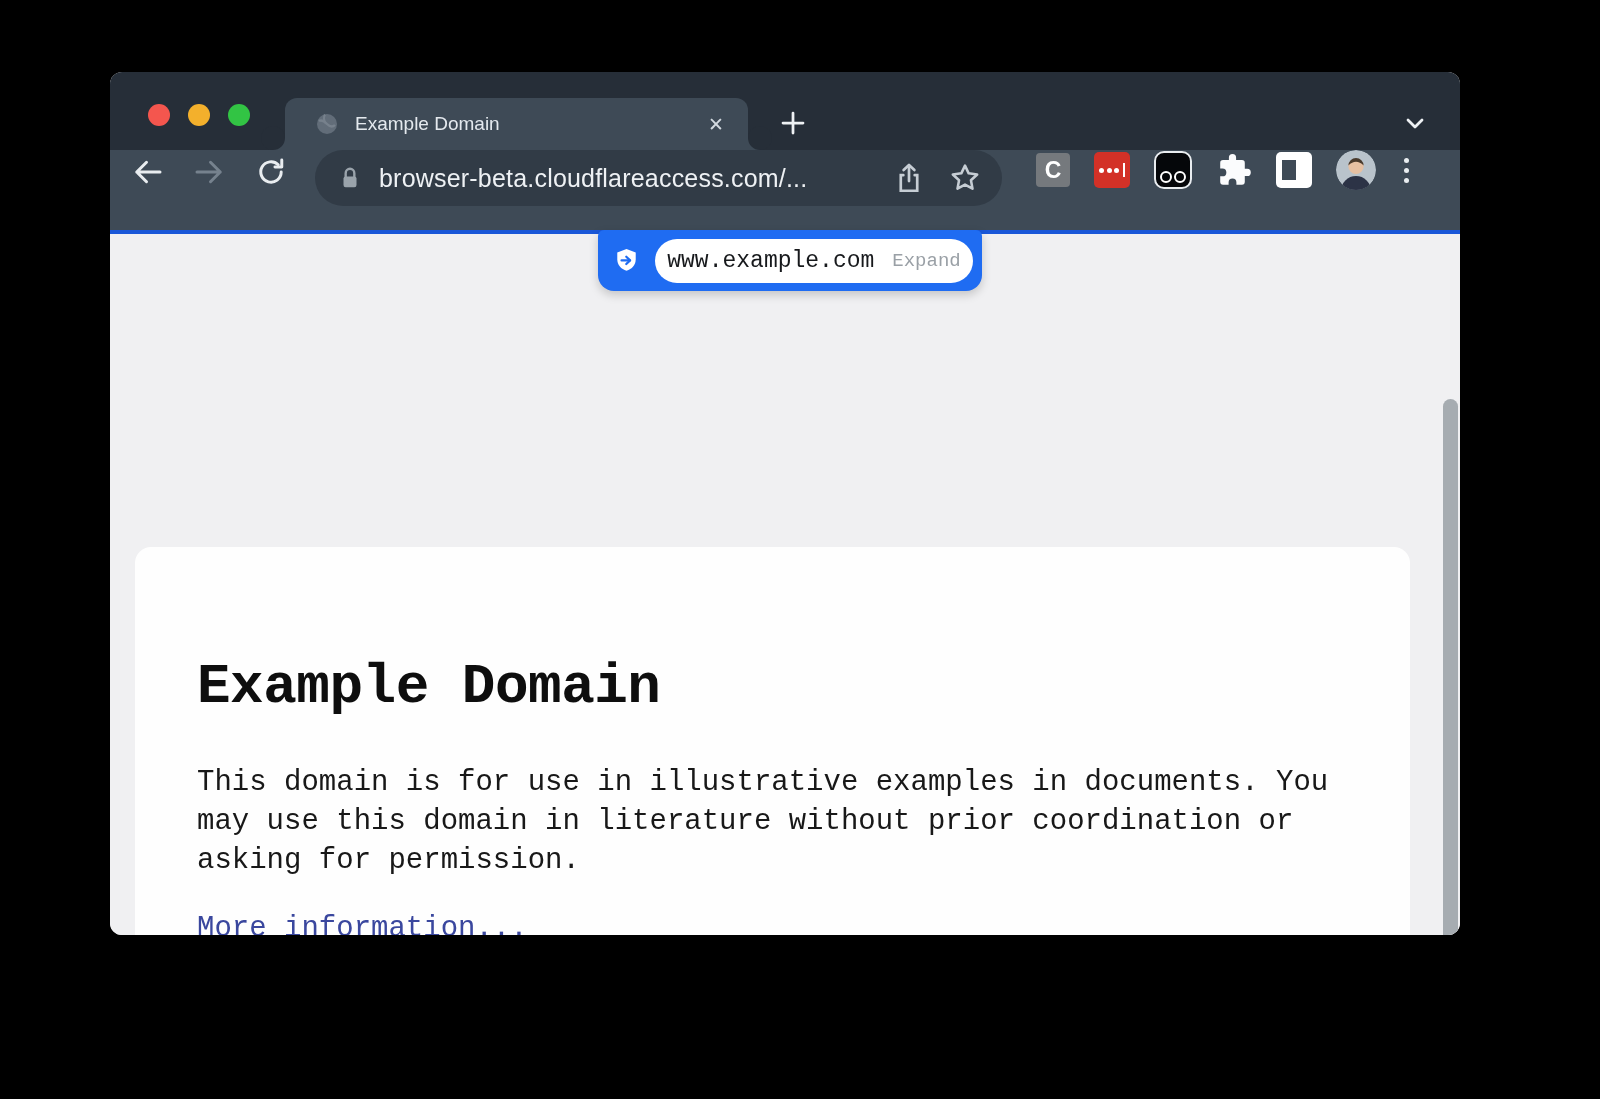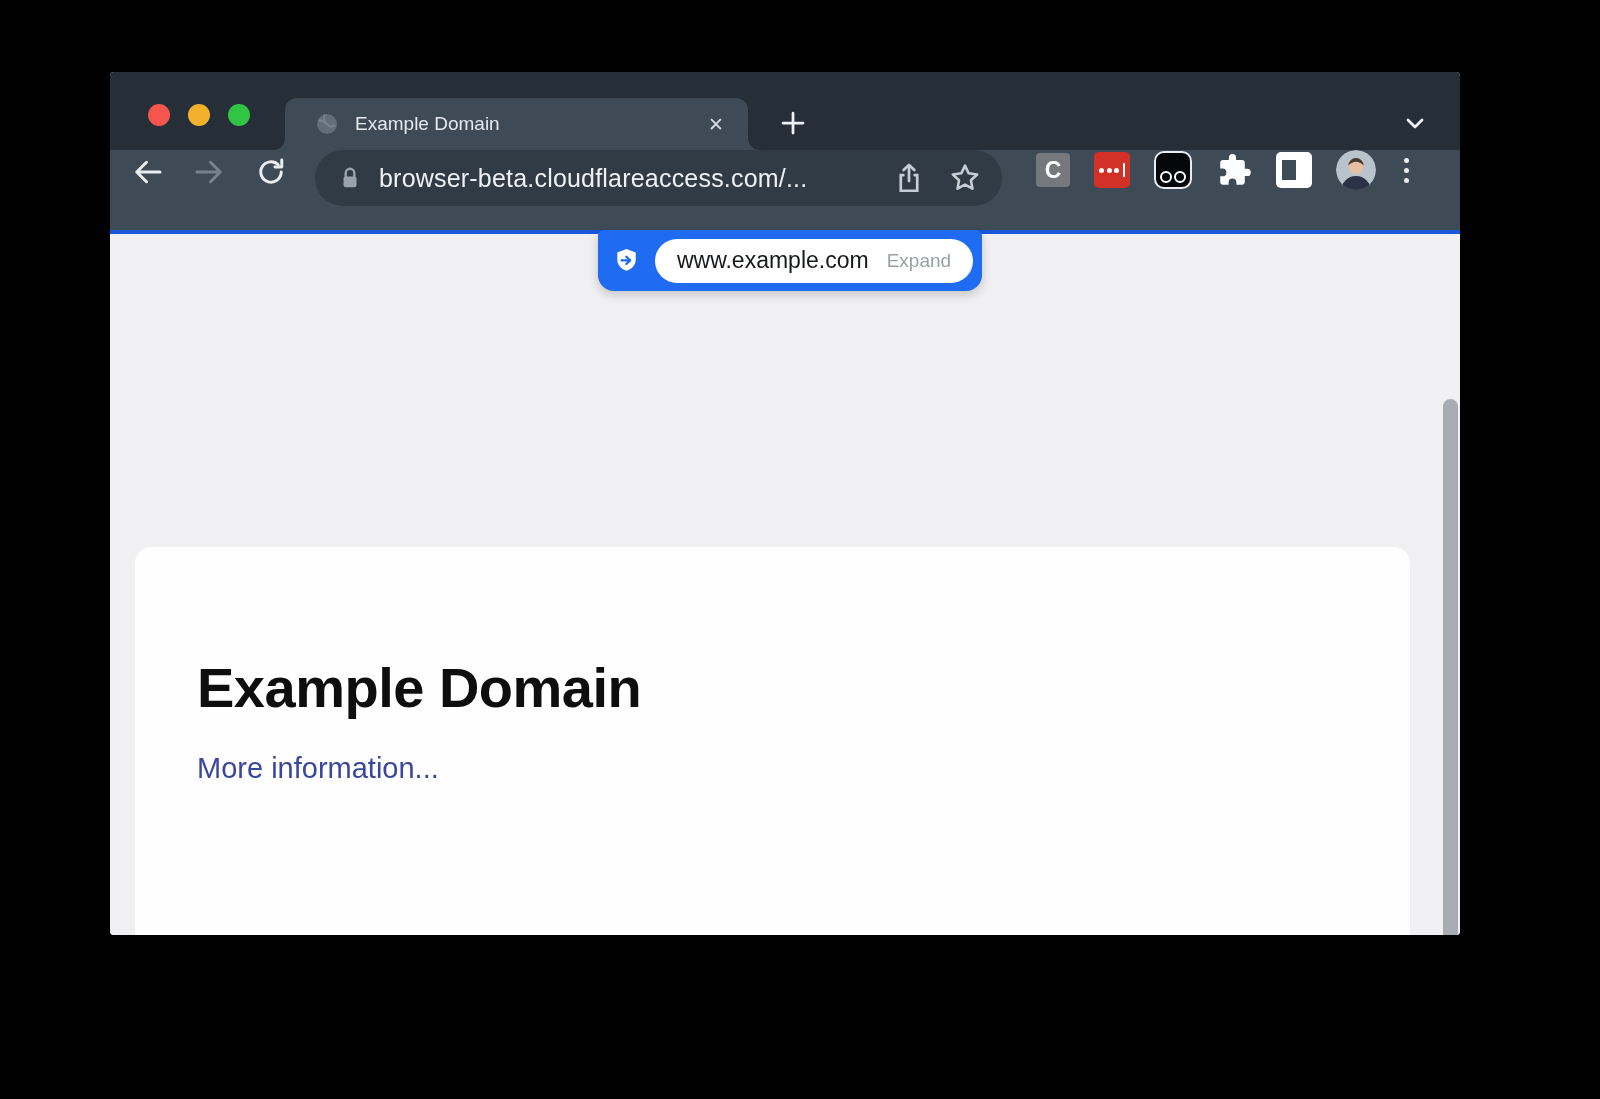--- a/index.html
+++ b/index.html
@@ -1,20 +1,20 @@
 <!DOCTYPE html>
 <html><head>
 <meta charset="utf-8">
 <style>
   * { margin:0; padding:0; box-sizing:border-box; }
   html,body { width:1600px; height:1099px; background:#000; overflow:hidden;
     font-family:"Liberation Sans", sans-serif; }
 
   .window { position:absolute; left:110px; top:72px; width:1350px; height:863px;
-    border-radius:4px; overflow:hidden; background:#f0f0f2; }
+    border-radius:12px; overflow:hidden; background:#f0f0f2; }
 
   
   .tabstrip { position:absolute; left:0; top:0; width:100%; height:78px; background:#262e38; }
   .traffic { position:absolute; top:32px; left:38px; display:flex; gap:18px; }
   .traffic span { width:22px; height:22px; border-radius:50%; display:block; }
   .tl-red { background:#f4564e; } .tl-yellow { background:#f3b02c; } .tl-green { background:#32c444; }
 
   .tab { position:absolute; left:175px; top:26px; width:463px; height:52px;
     background:#3e4a56; border-radius:12px 12px 0 0; display:flex; align-items:center;
     padding:0 18px 0 30px; }
@@ -57,21 +57,21 @@
   .badge-panel { width:36px; height:36px; background:#fff; border-radius:5px; position:relative; }
   .badge-panel i { position:absolute; left:6px; top:8px; width:14px; height:20px; background:#3e4a56; display:block; }
   .avatar { width:40px; height:40px; border-radius:50%; overflow:hidden; }
   .kebab { display:flex; flex-direction:column; gap:5px; padding:0 4px; }
   .kebab i { width:5px; height:5px; border-radius:50%; background:#e9edf0; display:block; }
 
   
   .accent-line { position:absolute; left:0; top:158px; width:100%; height:4px; background:#1a57d8; }
 
   
-  .viewport { position:absolute; left:0; top:162px; width:100%; height:701px; background:#f0f0f2; }
+  .viewport { position:absolute; left:0; top:162px; width:100%; height:701px; background:#f0f0f2;font-family:Liberation Mono, monospace; }
 
   .iso-banner { position:absolute; left:488px; top:-4px; width:384px; height:61px; background:#1f6cf2;
     border-radius:6px 6px 16px 16px; display:flex; align-items:center; padding-left:15px;
     box-shadow:0 4px 10px rgba(0,0,0,.18); }
   .iso-shield { width:27px; height:27px; flex:0 0 auto; }
   .iso-pill { margin-left:15px; width:318px; height:44px; background:#fff; border-radius:22px;
     display:flex; align-items:center; justify-content:center; gap:18px; }
   .iso-domain { color:#17191c; font-size:23px; }
   .iso-expand { color:#9aa0a6; font-size:19px; }
 
@@ -224,19 +224,20 @@
         </svg>
       </span>
       <span class="iso-pill">
         <span class="iso-domain">www.example.com</span>
         <span class="iso-expand">Expand</span>
       </span>
     </div>
 
     <div class="card">
       <h1>Example Domain</h1>
+      <p>This domain is for use in illustrative examples in documents. You may use this domain in literature without prior coordination or asking for permission.</p>
       <a href="#">More information...</a>
     </div>
 
     <div class="scrollbar"></div>
   </div>
 
 </div>
 
 </body></html>

